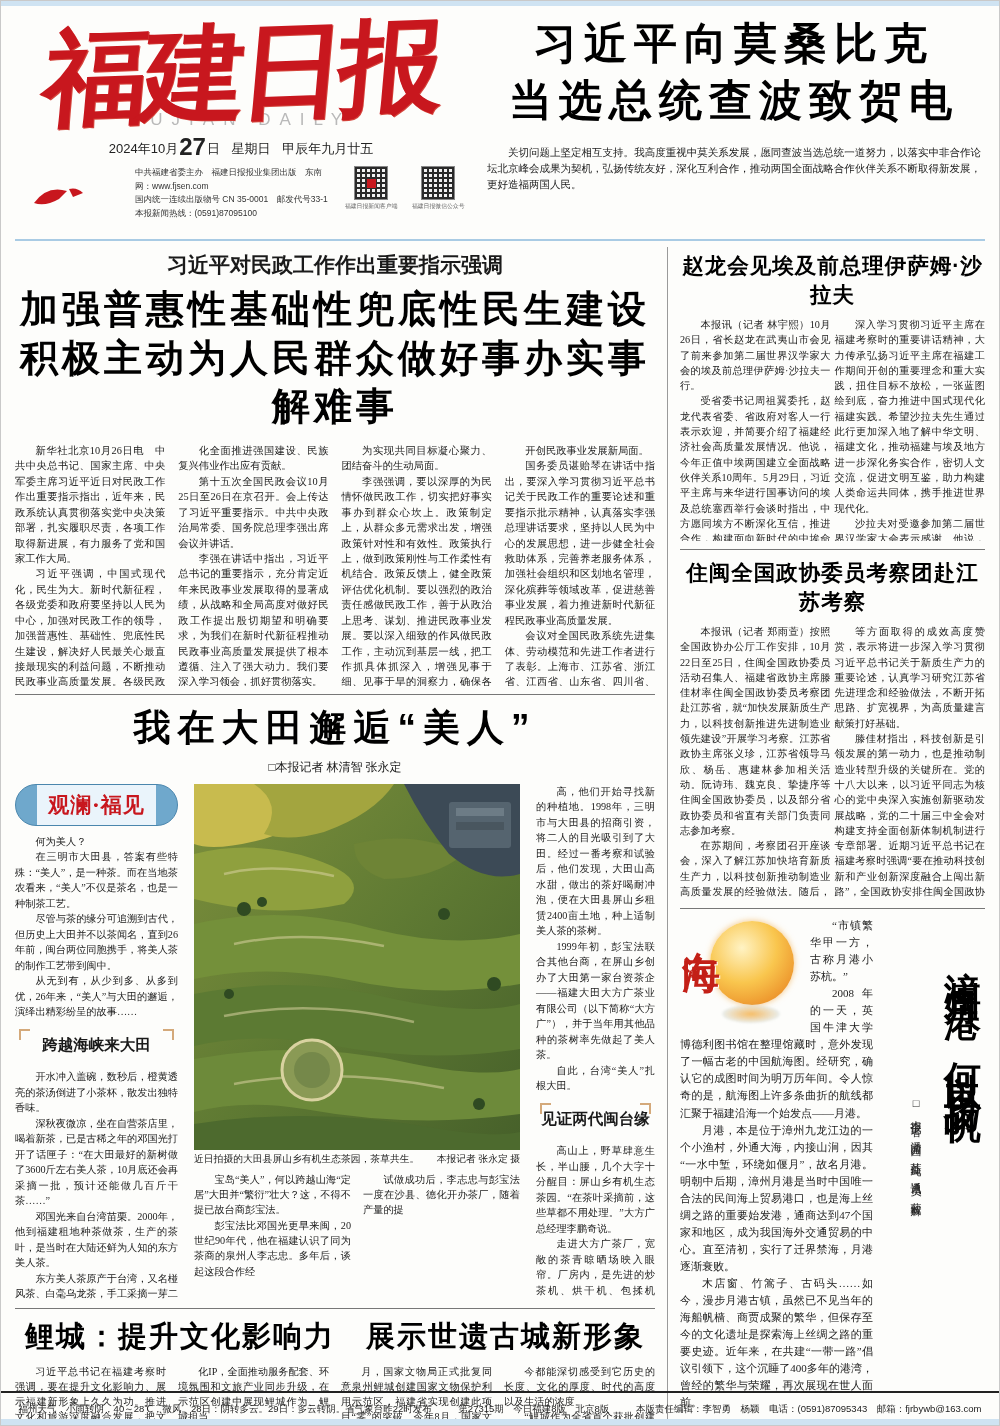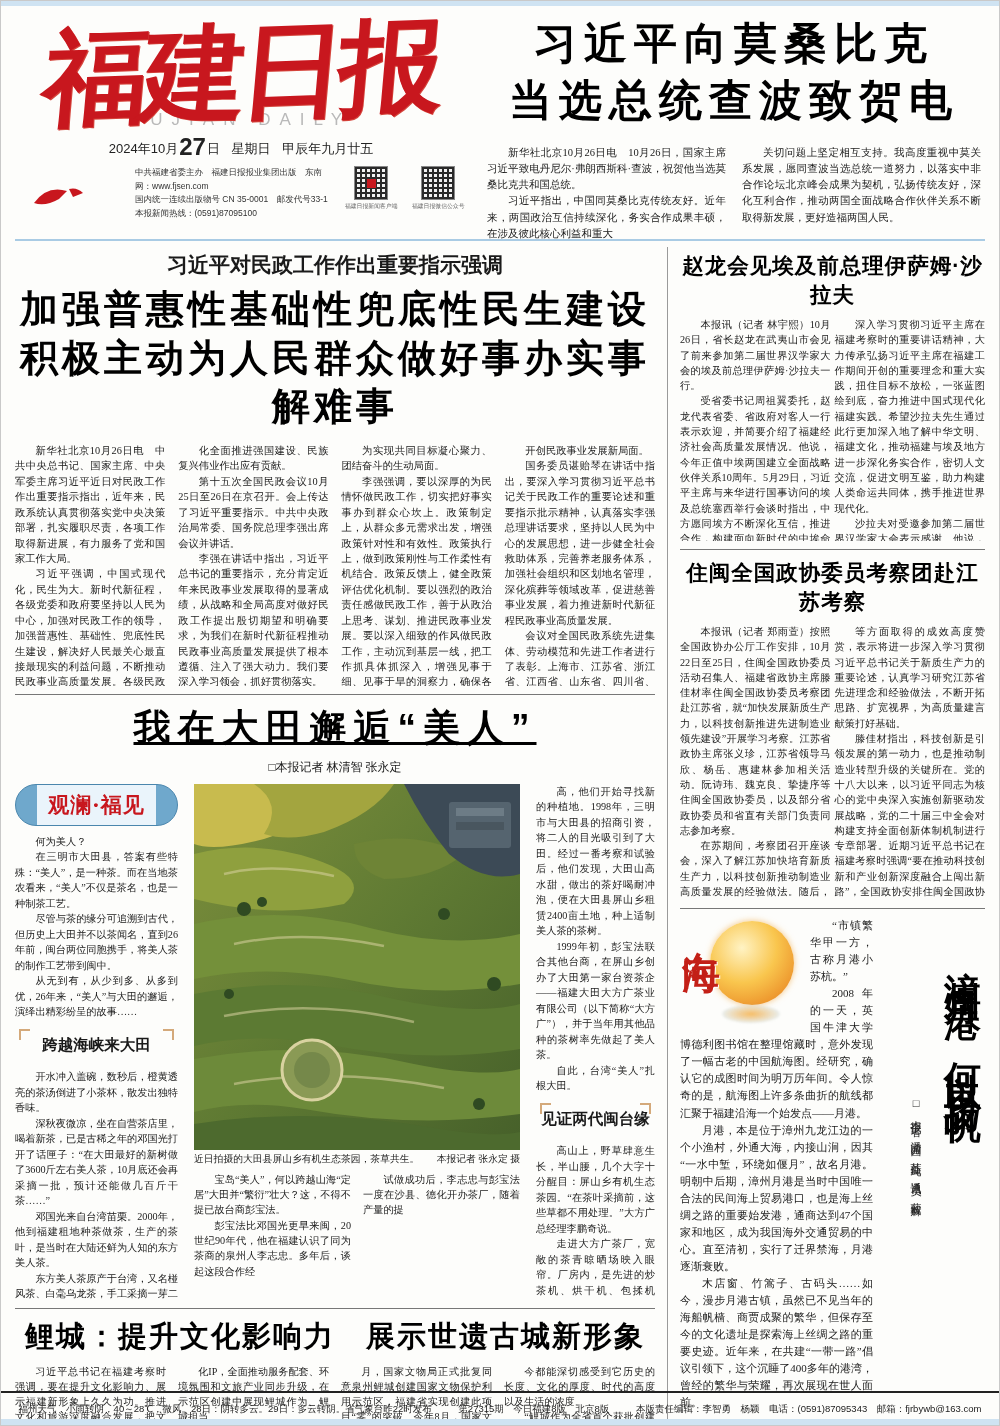--- a/index.html
+++ b/index.html
@@ -45,21 +45,21 @@
   .col-right { flex:1; border-left:1px solid #9a9a9a; padding-left:12px; }
   hr.rule { border:none; border-top:1px solid #777; margin:8px 0; }
 
   
   .civil .kicker { text-align:center; font-family:"Liberation Sans", sans-serif; font-weight:bold; font-size:21px; margin:4px 0 6px; }
   .civil .bighead { text-align:center; font-family:"Liberation Sans", sans-serif; font-weight:900; font-size:38px; letter-spacing:4px; line-height:1.28; color:#000; }
   .civil .cols4 { display:flex; gap:13px; margin-top:12px; height:243px; overflow:hidden; }
   .civil .ccol { flex:1; font-size:10.3px; line-height:1.5; }
 
   
-  .datian h2 { text-align:center; font-family:"Liberation Sans", sans-serif; font-weight:900; font-size:37px; letter-spacing:7px; color:#000; margin-top:4px;text-decoration:underline; }
+  .datian h2 { text-align:center; font-family:"Liberation Sans", sans-serif; font-weight:900; font-size:37px; letter-spacing:7px; color:#000; margin-top:4px; }
   .datian .byline { text-align:center; font-size:12px; margin:6px 0 8px; }
   .datian-grid { display:flex; gap:16px; height:516px; overflow:hidden; }
   .d-left { width:163px; flex:none; font-size:10.2px; line-height:1.52; }
   .d-center { width:326px; flex:none; }
   .d-right { flex:1; font-size:10.2px; line-height:1.52; }
   .guanlan { height:42px; border-radius:21px; margin-bottom:8px; display:flex; align-items:center; justify-content:center;
              background:linear-gradient(90deg,#6fa8cc 0 13%, #eaf4fb 13% 87%, #6fa8cc 87%);
              border:1.5px solid #4a86ad; color:#c8171e; font-weight:900; font-size:21px; font-family:"DejaVu Serif", serif; letter-spacing:1px; }
   .corner-head { position:relative; text-align:center; font-weight:bold; font-size:15.5px; font-family:"Liberation Sans", sans-serif; margin:9px 2px; padding:4px 0; }
   .corner-head::before { content:""; position:absolute; left:2px; top:0; width:9px; height:9px; border-left:2px solid #d4a97a; border-top:2px solid #d4a97a; }
@@ -139,24 +139,20 @@
         </div>
       </div>
     </div>
 
     <article class="top-article">
       <h1>
         <span>习近平向莫桑比克</span><br>
         <span>当选总统查波致贺电</span>
       </h1>
       <div class="two-col">
-        <div class="tcol">
-            <p>新华社北京10月26日电　10月26日，国家主席习近平致电丹尼尔·弗朗西斯科·查波，祝贺他当选莫桑比克共和国总统。</p>
-            <p>习近平指出，中国同莫桑比克传统友好。近年来，两国政治互信持续深化，务实合作成果丰硕，在涉及彼此核心利益和重大</p>
-          </div>
         <div class="tcol">
             <p>关切问题上坚定相互支持。我高度重视中莫关系发展，愿同查波当选总统一道努力，以落实中非合作论坛北京峰会成果为契机，弘扬传统友好，深化互利合作，推动两国全面战略合作伙伴关系不断取得新发展，更好造福两国人民。</p>
           </div>
       </div>
     </article>
   </header>
 
   <div class="blue-rule"></div>
 
   <div class="body-cols">

